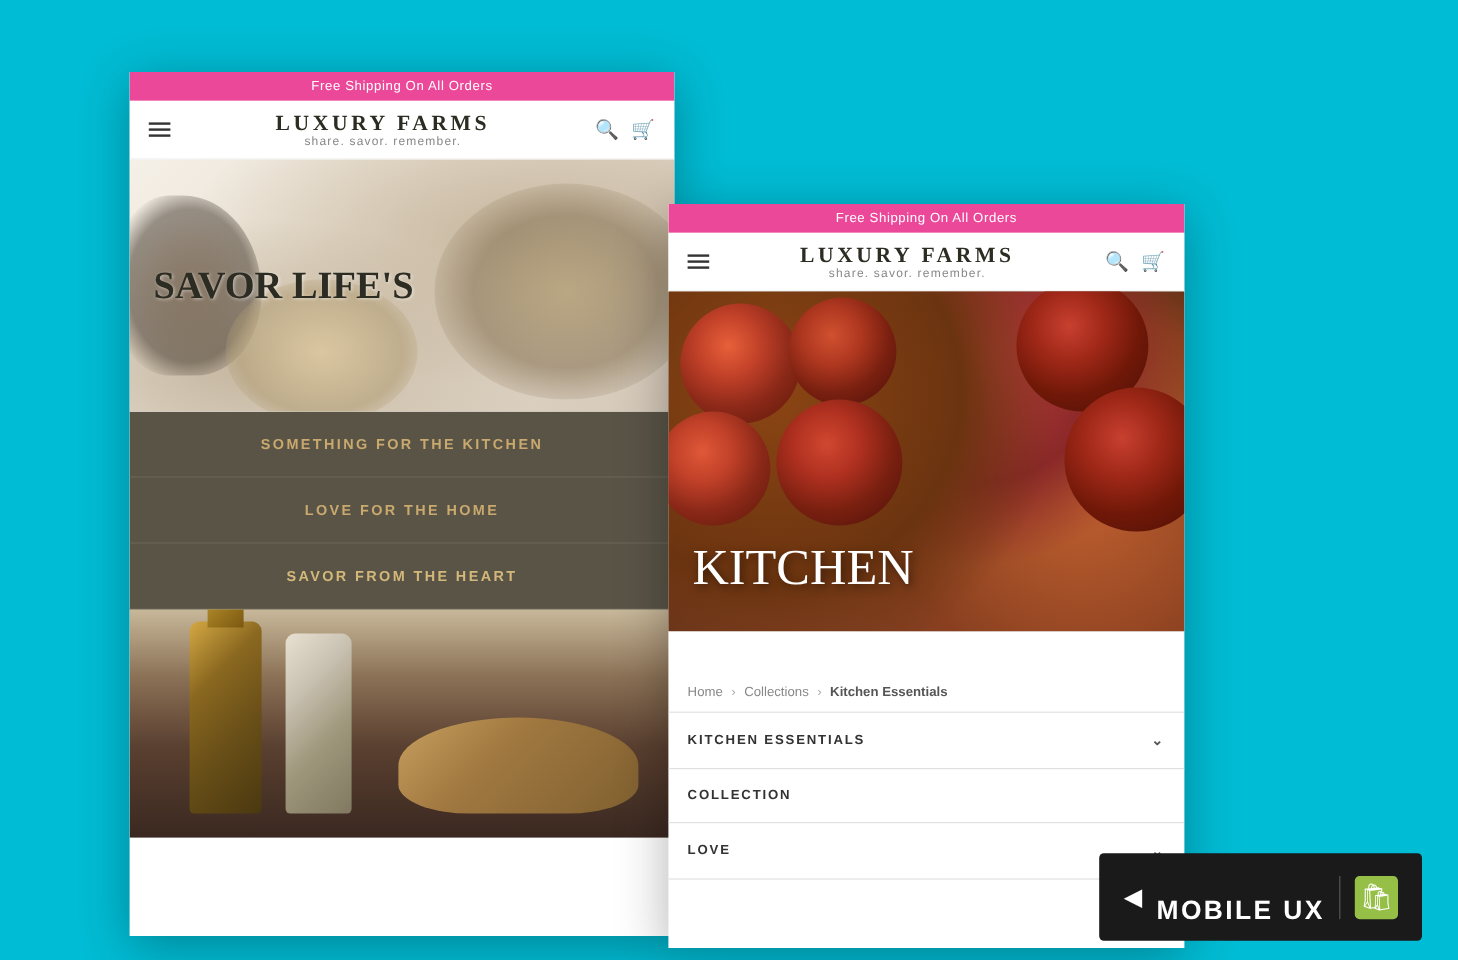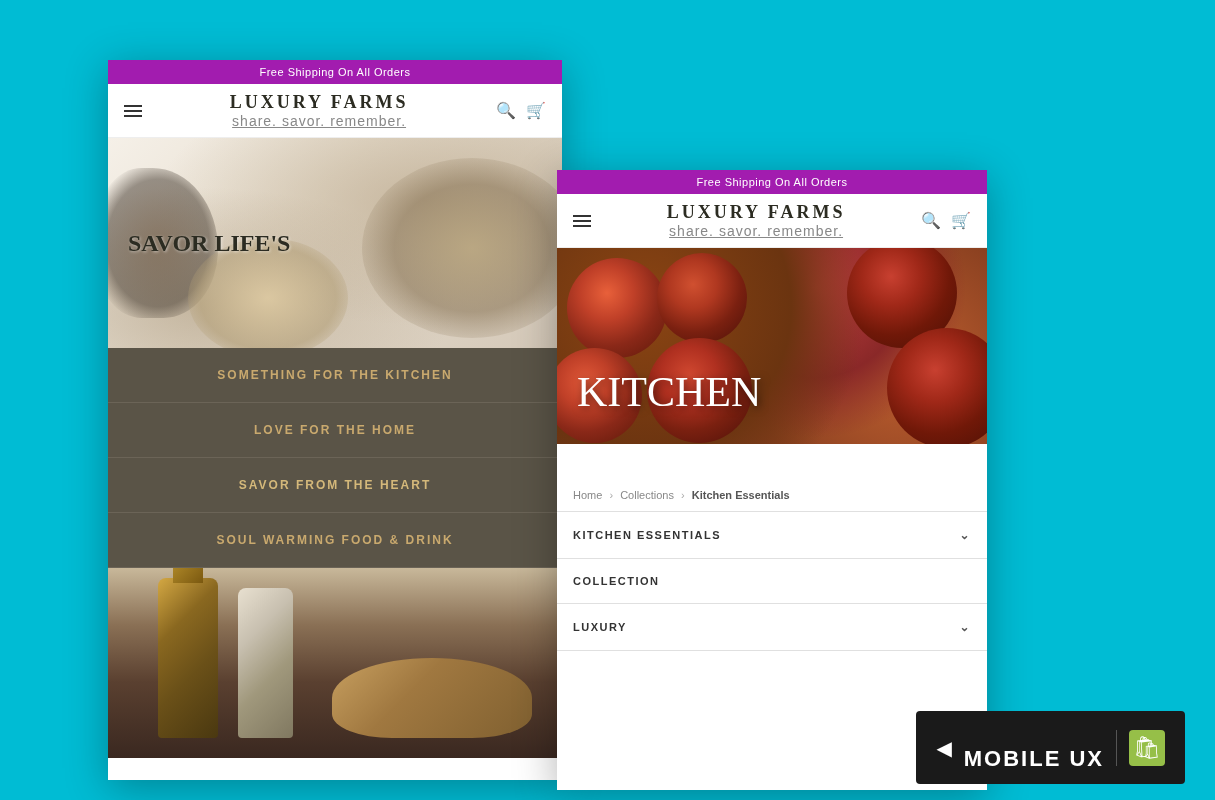--- a/index.html
+++ b/index.html
@@ -40,21 +40,21 @@
       width: 430px;
       height: 620px;
       background: #fff;
       box-shadow: 0 8px 40px rgba(0,0,0,0.3);
       overflow: hidden;
       z-index: 3;
     }
 
     
     .announcement-bar {
-      background: #a21caf;
+      background: #ec4899;
       color: #fff;
       text-align: center;
       font-size: 11px;
       padding: 6px 0;
       letter-spacing: 0.5px;
     }
 
     .nav-bar {
       background: #fff;
       display: flex;
@@ -72,25 +72,24 @@
     .nav-logo .brand-name {
       font-size: 18px;
       font-weight: 700;
       letter-spacing: 3px;
       color: #2c2c22;
       display: block;
       font-family: 'Georgia', serif;
     }
 
     .nav-logo .tagline {
-      font-size: 14px;
+      font-size: 10px;
       color: #888;
       letter-spacing: 1px;
       display: block;
-      text-decoration: underline;
     }
 
     .nav-icons {
       display: flex;
       gap: 10px;
       align-items: center;
     }
 
     .nav-icon {
       font-size: 16px;
@@ -167,21 +166,21 @@
     .hero-text-left {
       position: absolute;
       left: 20px;
       top: 50%;
       transform: translateY(-50%);
       z-index: 5;
     }
 
     .hero-text-left h1 {
       font-family: 'Georgia', serif;
-      font-size: 24px;
+      font-size: 32px;
       font-weight: 700;
       color: #2c2c22;
       line-height: 1.1;
       text-shadow: 1px 1px 3px rgba(255,255,255,0.5);
     }
 
     
     .menu-items {
       background: #5a5447;
     }
@@ -252,21 +251,21 @@
       bottom: 20px;
       width: 200px;
       height: 80px;
       background: linear-gradient(135deg, #c8a060 0%, #a07840 40%, #806030 100%);
       border-radius: 50% 50% 30% 30%;
     }
 
     
     .hero-right {
       position: relative;
-      height: 196px;
+      height: 283px;
       overflow: hidden;
       background: #8a6040;
     }
 
     .figs-bg {
       position: absolute;
       inset: 0;
       background: 
         radial-gradient(circle at 20% 30%, #8B4513 0%, #6B3410 40%, transparent 60%),
         radial-gradient(circle at 60% 20%, #c04040 0%, #8a2828 30%, transparent 50%),
@@ -482,23 +481,20 @@
 
     <div class="menu-items">
       <div class="menu-item">
         <span>SOMETHING FOR THE KITCHEN</span>
       </div>
       <div class="menu-item">
         <span>LOVE FOR THE HOME</span>
       </div>
       <div class="menu-item active">
         <span>SAVOR FROM THE HEART</span>
-      </div>
-      <div class="menu-item">
-        <span>SOUL WARMING FOOD &amp; DRINK</span>
       </div>
     </div>
 
     <div class="bottom-image-left">
       <div class="bottle-shape"></div>
       <div class="bottle2-shape"></div>
       <div class="bread-shape"></div>
     </div>
 
   </div>
@@ -556,21 +552,21 @@
     </div>
 
     <div class="filter-section">
       <div class="filter-header">
         <span>COLLECTION</span>
       </div>
     </div>
 
     <div class="filter-section">
       <div class="filter-header">
-        <span>LUXURY</span>
+        <span>LOVE</span>
         <span class="chevron">⌄</span>
       </div>
     </div>
 
   </div>
 
   <div class="mobile-ux-badge">
     <span class="badge-arrow">◀</span>
     <span class="badge-text">MOBILE UX</span>
     <div class="spacer-line"></div>

